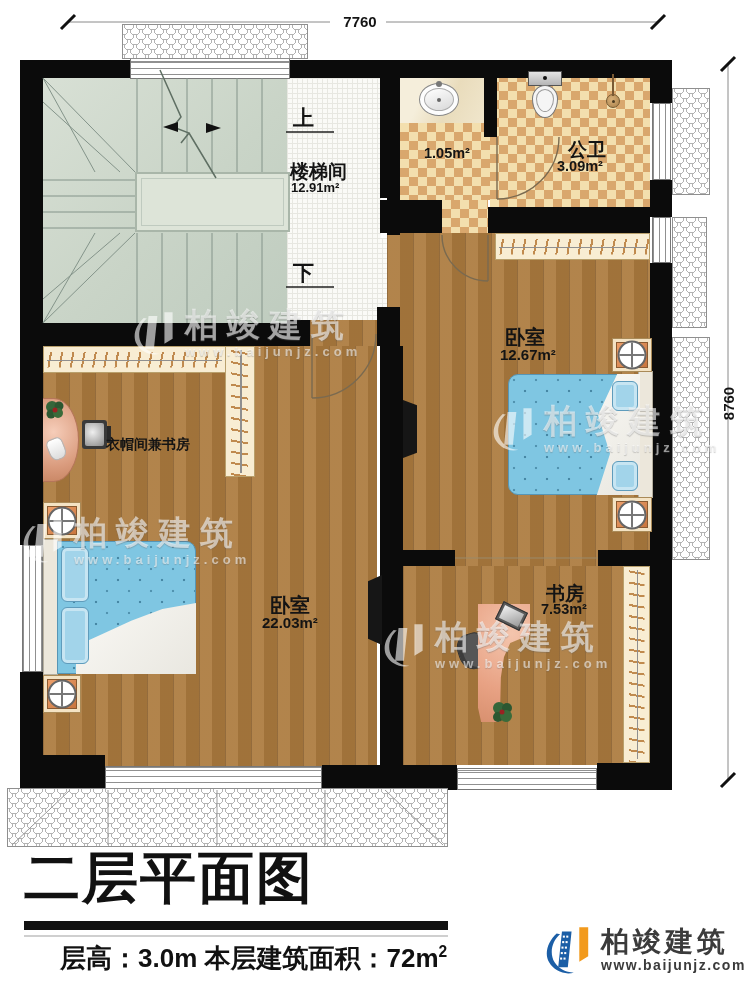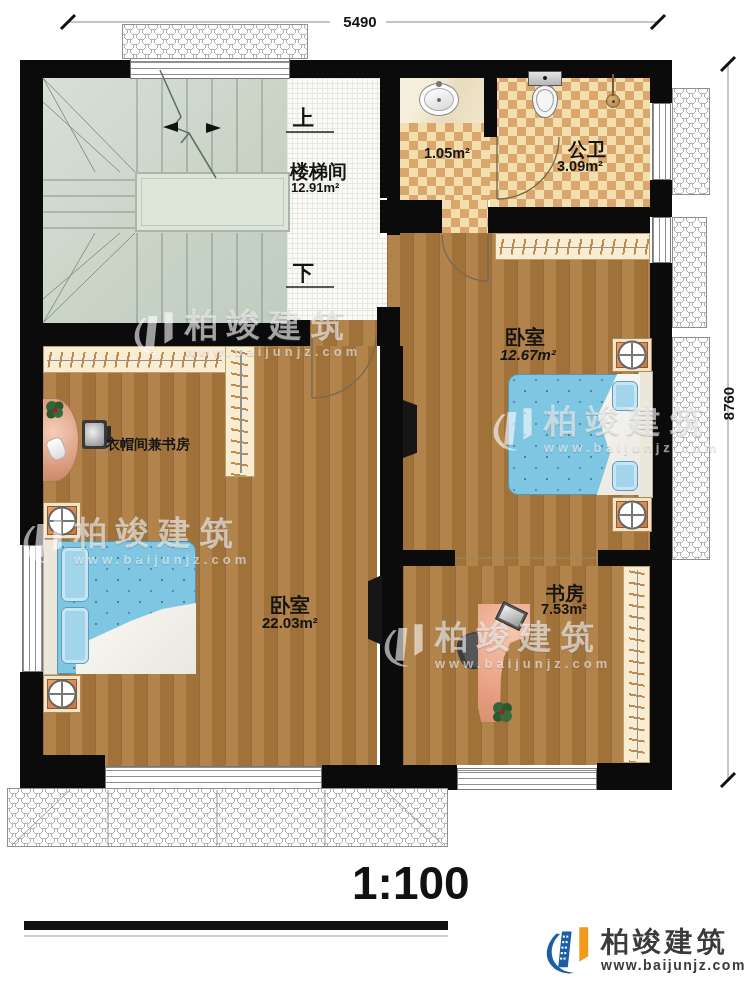--- a/index.html
+++ b/index.html
@@ -214,34 +214,34 @@
     </g>
 
     <g stroke="#8a8a8a" stroke-width="1">
       <path d="M68 22H330 M386 22H658 M728 64V780"></path>
     </g>
     <g stroke="#111" stroke-width="3">
       <path d="M61 29L75 15 M651 29L665 15 M721 71L735 57 M721 787L735 773"></path>
     </g>
   </svg>
 
-  <span class="lbl" style="left:332px;top:14px;width:56px;text-align:center;font-size:15px;">5490</span>
+  <span class="lbl" style="left:332px;top:14px;width:56px;text-align:center;font-size:15px;">7760</span>
   <span class="lbl" style="left:702px;top:396px;width:52px;text-align:center;font-size:15px;transform:rotate(-90deg);">8760</span>
 
   <span class="lbl" style="left:293px;top:107px;font-size:21px;">上</span>
   <span class="lbl" style="left:293px;top:262px;font-size:21px;">下</span>
   <span class="lbl" style="left:290px;top:162px;font-size:19px;">楼梯间</span>
   <span class="lbl" style="left:291px;top:181px;font-size:13px;">12.91m²</span>
 
   <span class="lbl" style="left:424px;top:146px;font-size:14.5px;">1.05m²</span>
   <span class="lbl" style="left:568px;top:140px;font-size:19px;">公卫</span>
   <span class="lbl" style="left:557px;top:159px;font-size:14.5px;">3.09m²</span>
 
   <span class="lbl" style="left:505px;top:327px;font-size:20px;">卧室</span>
-  <span class="lbl" style="left:500px;top:347px;font-size:15px;font-style:italic;">12.67m²</span>
+  <span class="lbl" style="left:500px;top:347px;font-size:15px;">12.67m²</span>
 
   <span class="lbl" style="left:106px;top:437px;font-size:14px;">衣帽间兼书房</span>
 
   <span class="lbl" style="left:270px;top:595px;font-size:20px;">卧室</span>
   <span class="lbl" style="left:262px;top:615px;font-size:15px;">22.03m²</span>
 
   <span class="lbl" style="left:546px;top:584px;font-size:19px;">书房</span>
   <span class="lbl" style="left:541px;top:602px;font-size:14.5px;">7.53m²</span>
 
   <div class="wm" style="left:133px;top:306px;">
@@ -290,23 +290,24 @@
           <rect x="26" y="12" width="14" height="52" transform="skewX(-6)"></rect>
           <path d="M50 6 h13 v42 l-13 8 Z"></path>
         </g>
       </svg>
     <div class="wm-text">
         <div class="wm-brand">柏竣建筑</div>
         <div class="wm-url">www.baijunjz.com</div>
       </div>
   </div>
 
-  <span class="ftitle" style="left:352px;top:860px;font-size:46px;">1:100</span>
+  <span class="ftitle" style="left:24px;top:850px;font-size:56px;letter-spacing:2px;">二层平面图</span>
   <div class="abs" style="left:24px;top:921px;width:424px;height:9px;background:#111;"></div>
   <div class="abs" style="left:24px;top:935px;width:424px;height:2px;background:#cfcfcf;"></div>
+  <span class="ftitle" style="left:60px;top:944px;font-size:26px;font-weight:600;"><span>层高：3.0m  本层建筑面积：72m</span><sup>2</sup></span>
 
   <div class="logoblock" style="left:545px;top:922px;">
     <svg width="48" height="56" viewBox="0 0 70 78">
       <path d="M22 16 C10 26 6 44 14 57 C20 66 30 72 42 72 C28 76 13 69 6 57 C-2 43 5 26 17 15 Z" fill="#1b5ea6"></path>
       <rect x="26" y="12" width="14" height="52" transform="skewX(-6)" fill="#1b5ea6"></rect>
       <g fill="#fff">
           <rect x="26" y="18" width="3" height="3"></rect>
           <rect x="31" y="18" width="3" height="3"></rect>
           <rect x="25" y="26" width="3" height="3"></rect>
           <rect x="30" y="26" width="3" height="3"></rect>

